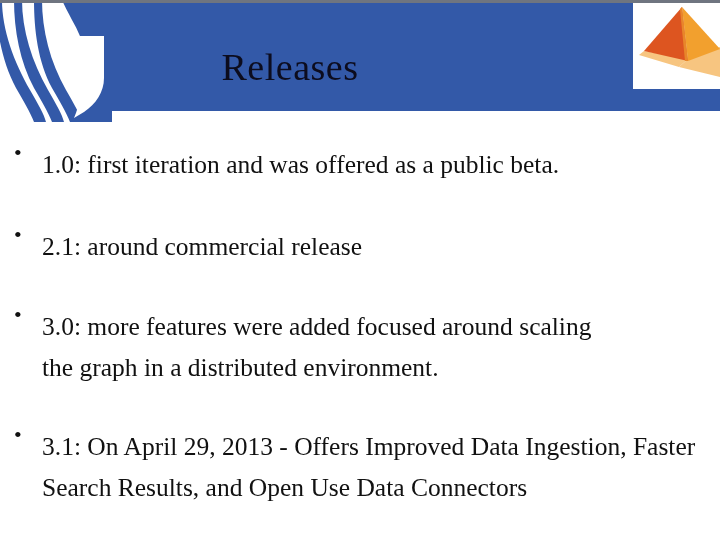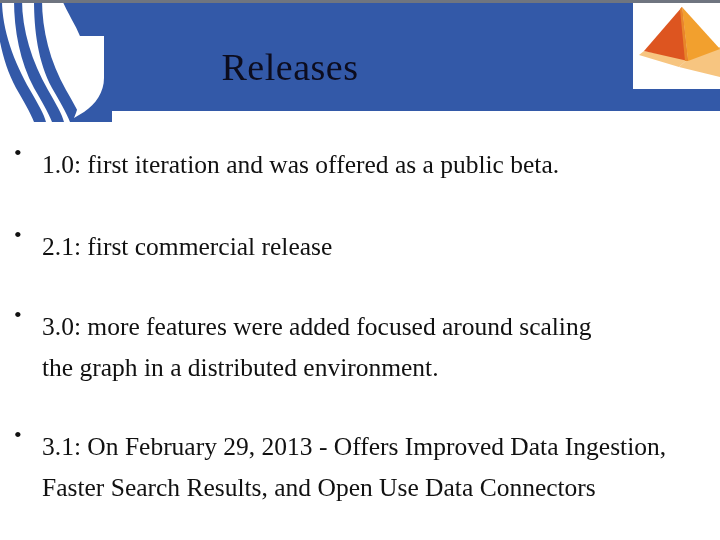--- a/index.html
+++ b/index.html
@@ -148,28 +148,28 @@
 
   <div class="body">
 
     <div class="bullet b1">
       <span class="bullet-marker">•</span>
       <span class="bullet-text">1.0: first iteration and was offered as a public beta.</span>
     </div>
 
     <div class="bullet b2">
       <span class="bullet-marker">•</span>
-      <span class="bullet-text">2.1: first commercial release</span>
+      <span class="bullet-text">2.1: around commercial release</span>
     </div>
 
     <div class="bullet b3">
       <span class="bullet-marker">•</span>
       <span class="bullet-text">3.0: more features were added focused around scaling the graph in a distributed environment.</span>
     </div>
 
     <div class="bullet b4">
       <span class="bullet-marker">•</span>
-      <span class="bullet-text">3.1: On February 29, 2013 - Offers Improved Data Ingestion, Faster Search Results, and Open Use Data Connectors</span>
+      <span class="bullet-text">3.1: On April 29, 2013 - Offers Improved Data Ingestion, Faster Search Results, and Open Use Data Connectors</span>
     </div>
 
   </div>
 
 </div>
 
 </body></html>

